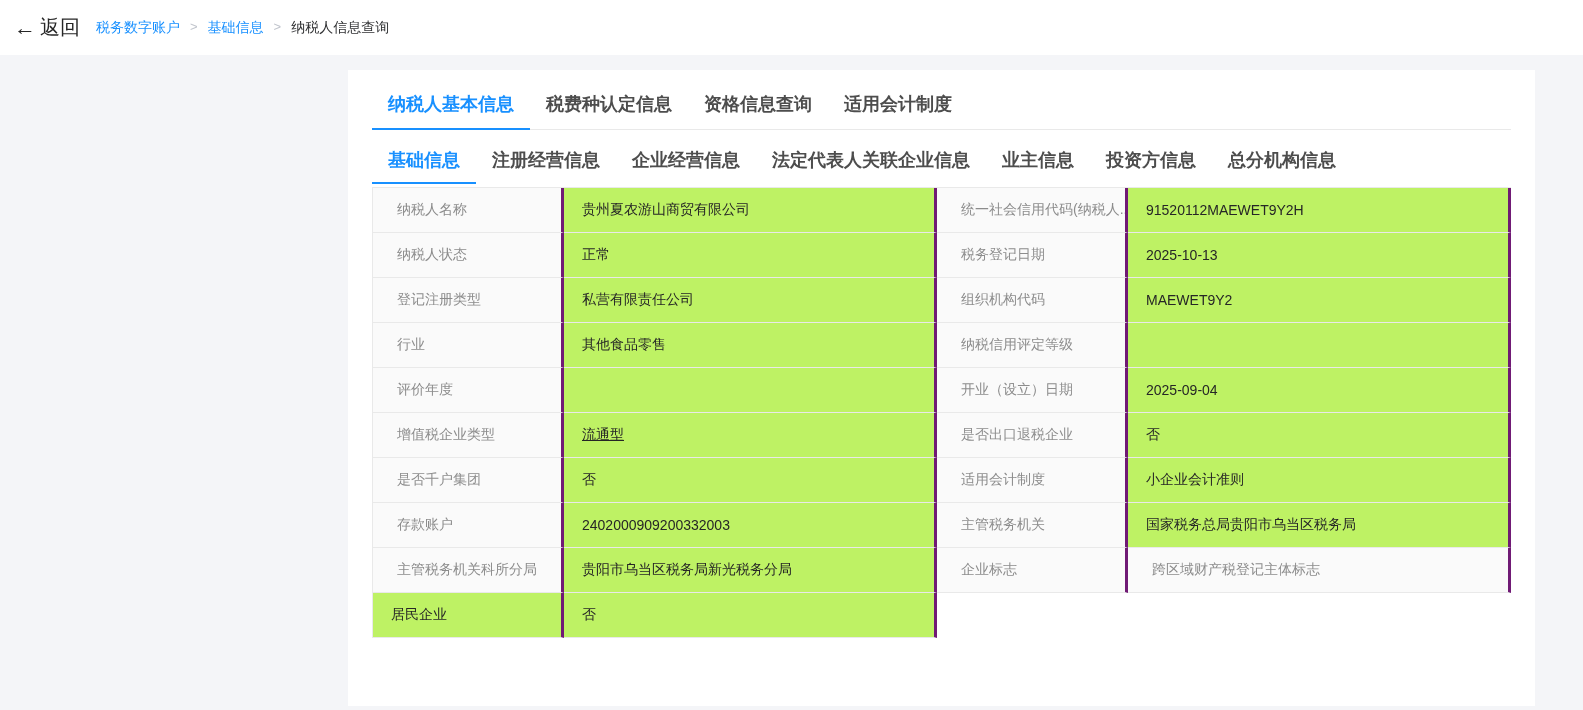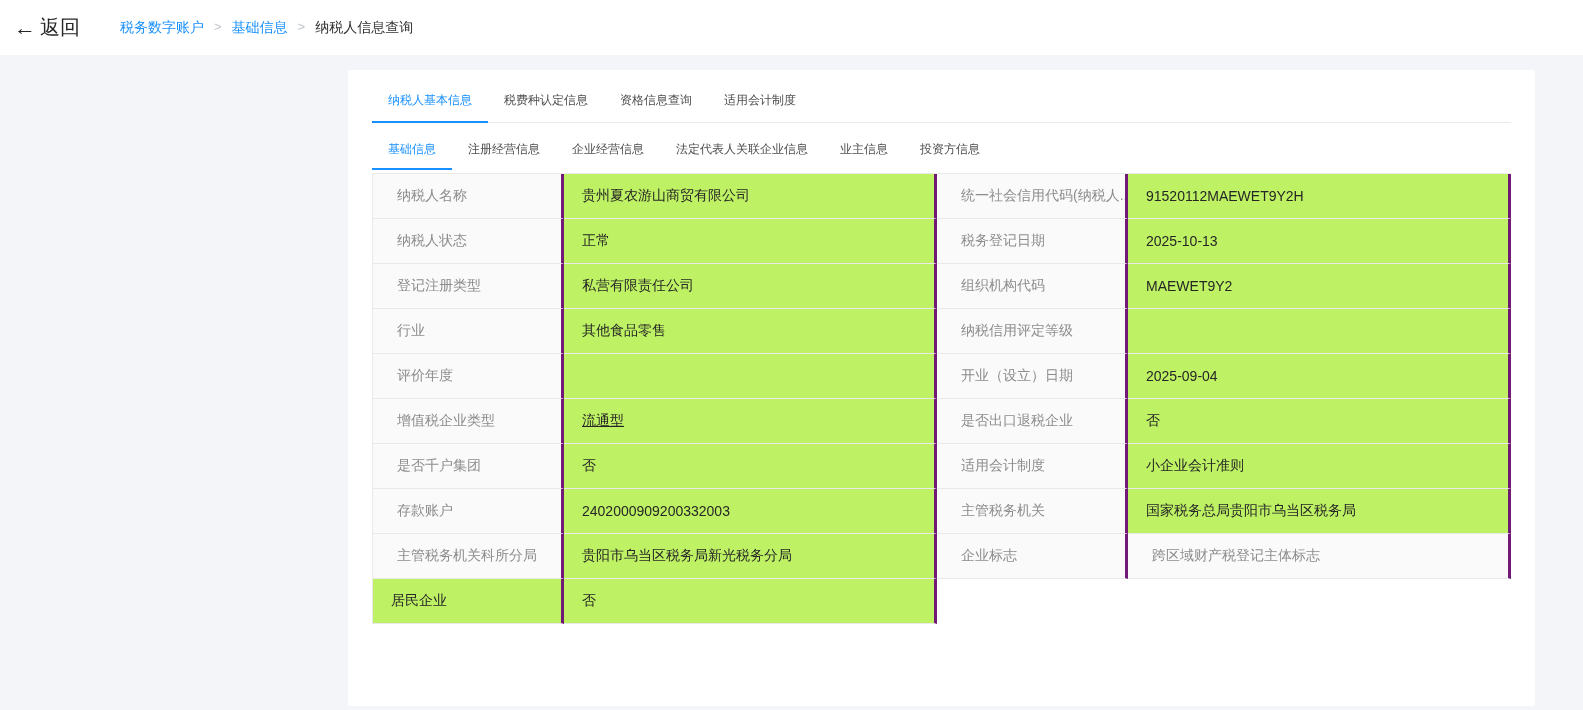--- a/index.html
+++ b/index.html
@@ -13,42 +13,43 @@
   .topbar {
     height: 55px; background: #ffffff;
     display: flex; align-items: center;
     padding-left: 14px;
   }
   .back-btn {
     display: flex; align-items: center; cursor: pointer;
     color: #262626; font-size: 20px;
   }
   .back-btn .arrow { font-size: 22px; margin-right: 4px; line-height: 1; }
-  .breadcrumb { display: flex; margin-left: 40px; font-size: 14px; }
+  .breadcrumb { display: flex; margin-left: 16px; font-size: 14px; }
   .crumb { color: #1890ff; cursor: pointer; }
   .crumb.current { color: #303133; cursor: default; }
   .crumb-sep { color: #c0c4cc; margin: 0 10px; font-size: 13px; }
   
   .page-body { padding-top: 15px; height: 655px; }
   .card {
     margin-left: 348px;
     width: 1187px;
     height: 636px;
     background: #ffffff;
     padding: 10px 24px 0 24px;
   }
   
   .tabs { display: flex; border-bottom: 1px solid #e9e9e9; }
   .tabs.no-border { border-bottom: none; margin-top: 8px; }
   .tab {
     padding: 12px 16px;
-    font-size: 12px; color: #4d4d4d;
+    font-size: 18px; color: #4d4d4d;
     cursor: pointer; white-space: nowrap;
     border-bottom: 2px solid transparent;
     margin-bottom: -1px;
+    font-weight: bold;
   }
   .tabs.no-border .tab { padding: 10px 16px; margin-bottom: 0; }
   .tab.active { color: #1890ff; border-bottom: 2px solid #1890ff; }
   
   .info-table {
     margin-top: 3px;
     display: grid;
     grid-template-columns: 191px 373px 191px 1fr;
     border-top: 1px solid #e9e9e9;
     border-left: 1px solid #e9e9e9;
@@ -94,20 +95,21 @@
         <div class="tab">资格信息查询</div>
         <div class="tab">适用会计制度</div>
       </div>
     <div class="tabs no-border" id="secondary-tabs">
         <div class="tab active">基础信息</div>
         <div class="tab">注册经营信息</div>
         <div class="tab">企业经营信息</div>
         <div class="tab">法定代表人关联企业信息</div>
         <div class="tab">业主信息</div>
         <div class="tab">投资方信息</div>
+        <div class="tab">总分机构信息</div>
       </div>
     <div class="info-table" id="info-table">
         <div class="cell cell-label">纳税人名称</div>
         <div class="cell cell-value">贵州夏农游山商贸有限公司</div>
         <div class="cell cell-label">统一社会信用代码(纳税人...</div>
         <div class="cell cell-value">91520112MAEWET9Y2H</div>
         <div class="cell cell-label">纳税人状态</div>
         <div class="cell cell-value">正常</div>
         <div class="cell cell-label">税务登记日期</div>
         <div class="cell cell-value">2025-10-13</div>

